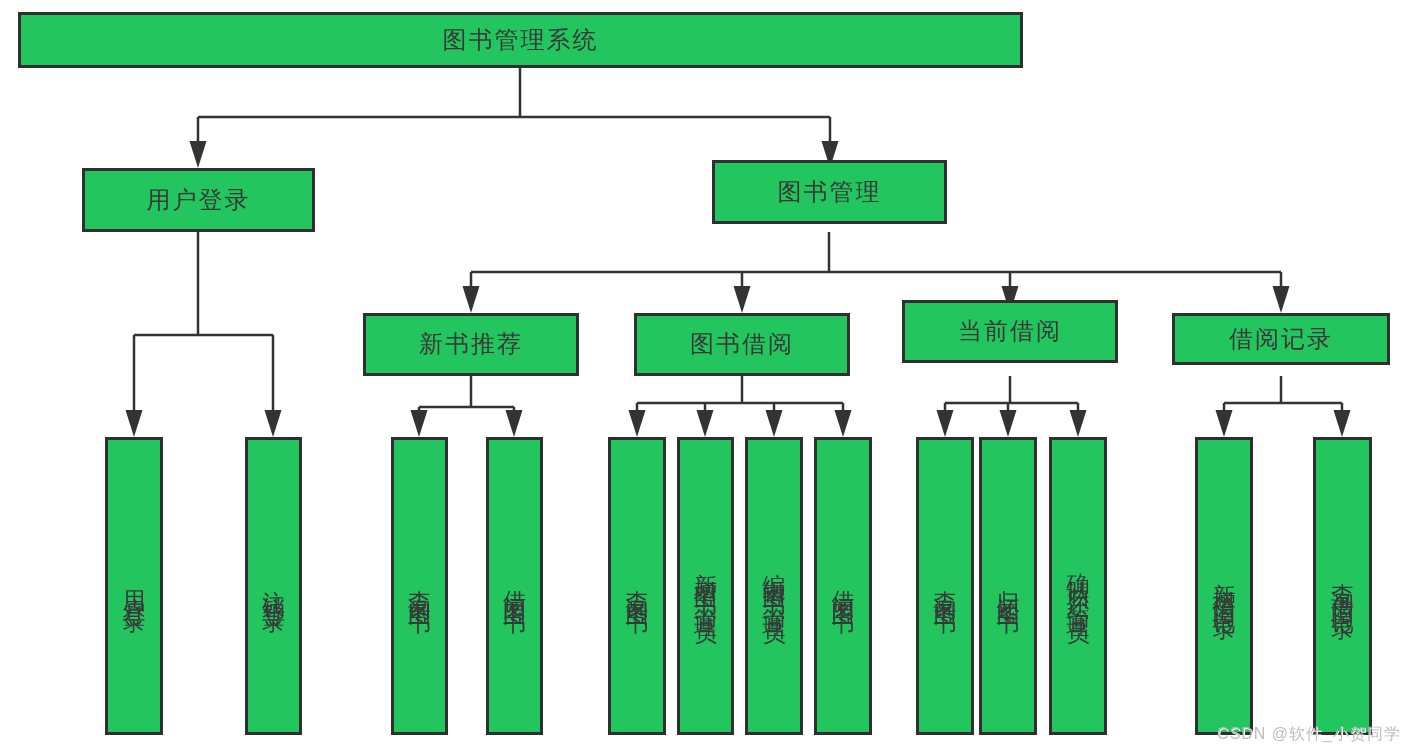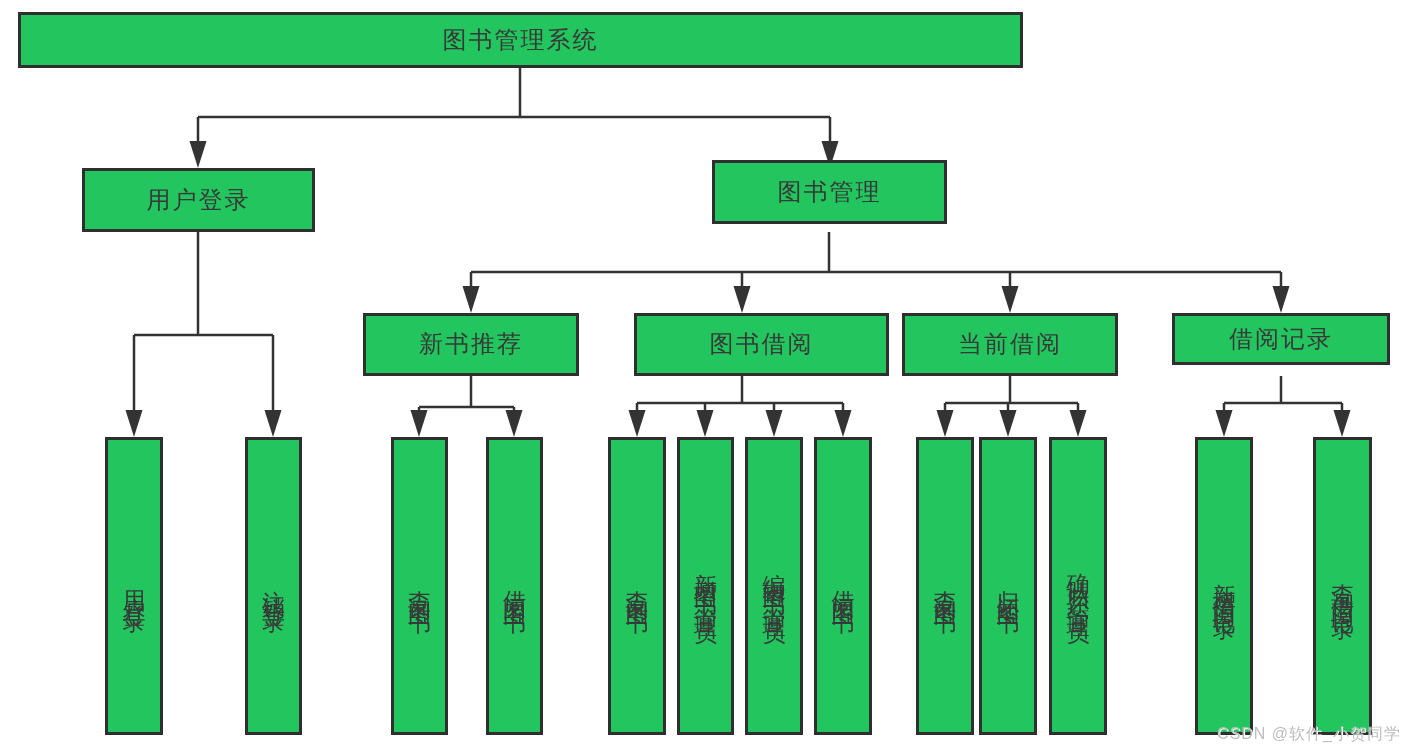--- a/index.html
+++ b/index.html
@@ -23,22 +23,22 @@
   .leaf{top:437px;height:298px;width:58px;}
   .leaf .label{
     writing-mode:vertical-rl;text-orientation:mixed;
     font-size:23px;letter-spacing:7px;line-height:1;white-space:nowrap;
   }
   
   .n-root{left:18px;top:12px;width:1005px;height:56px;}
   .n-user-login{left:82px;top:168px;width:233px;height:64px;}
   .n-book-mgmt{left:712px;top:160px;width:235px;height:64px;}
   .n-new-book-rec{left:363px;top:313px;width:216px;height:63px;}
-  .n-book-borrow{left:634px;top:313px;width:255px;height:63px;}
-  .n-current-borrow{left:902px;top:313px;width:216px;height:63px;}
+  .n-book-borrow{left:634px;top:313px;width:216px;height:63px;}
+  .n-current-borrow{left:902px;top:300px;width:216px;height:63px;}
   .n-borrow-records{left:1172px;top:313px;width:218px;height:52px;}
   
   .l-login{left:105px;}
   .l-logout{left:245px;width:57px;}
   .l-rec-query{left:391px;width:57px;}
   .l-rec-borrow{left:486px;width:57px;}
   .l-bb-query{left:608px;}
   .l-bb-add{left:677px;width:57px;}
   .l-bb-edit{left:745px;}
   .l-bb-borrow{left:814px;}

